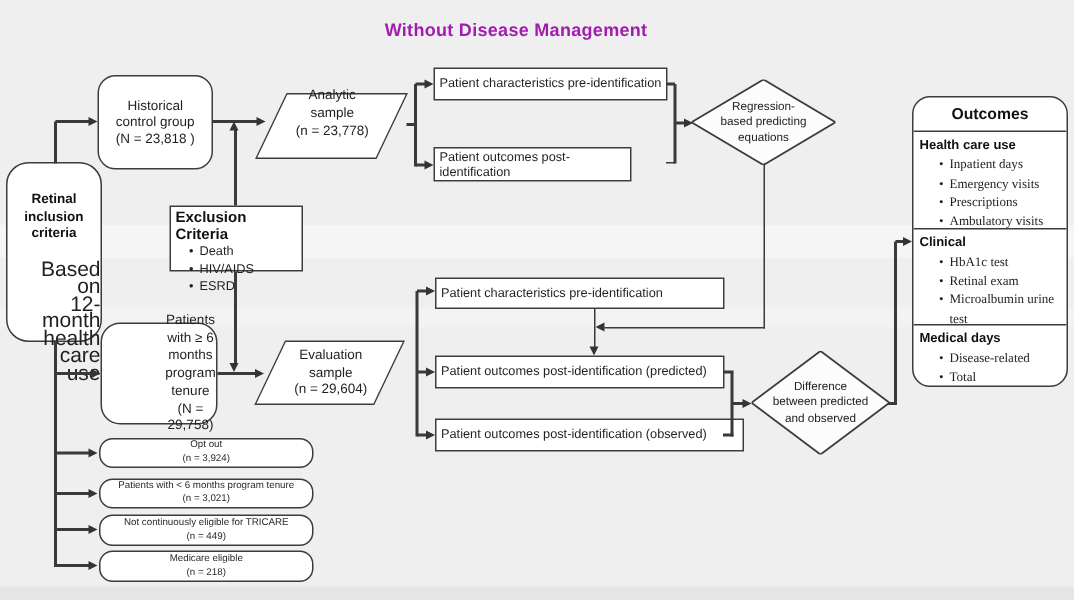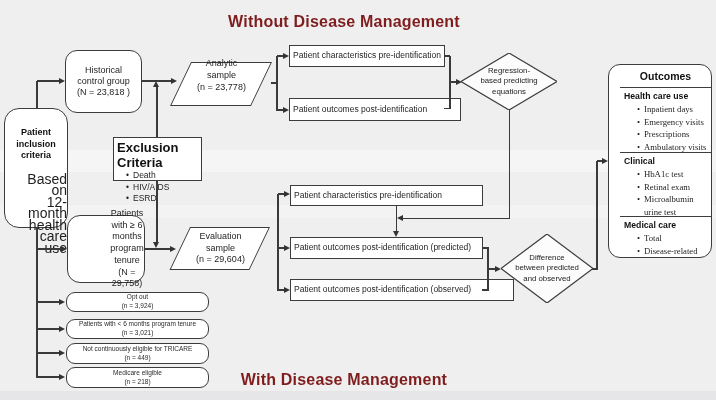--- a/index.html
+++ b/index.html
@@ -1,63 +1,62 @@
 <!DOCTYPE html>
 <html><head>
 <meta charset="utf-8">
 <style>
   html,body{margin:0;padding:0;}
   body{font-family:"Liberation Sans", sans-serif;}
   #stage{position:relative;width:716px;height:400px;background:#efeff0;overflow:hidden;color:#1f1f1f;}
   .band{position:absolute;left:0;width:716px;}
-  .title{position:absolute;left:0;width:688px;text-align:center;font-weight:bold;font-size:16px;color:#7f1d1d;letter-spacing:.2px;}
+  .title{position:absolute;left:0;width:688px;text-align:center;font-weight:bold;font-size:12px;color:#a21caf;letter-spacing:.2px;}
   .box{position:absolute;box-sizing:border-box;background:#fff;border:1.4px solid #3c3c3c;}
   .cbox{display:flex;align-items:center;justify-content:center;text-align:center;white-space:pre-line;}
   .lbox{display:flex;align-items:center;padding-left:3px;font-size:8.5px;line-height:1.1;}
   .hline{position:absolute;height:1.4px;background:#3a3a3a;}
   .vline{position:absolute;width:1.4px;background:#3a3a3a;}
   .ar,.al,.au,.ad{position:absolute;width:0;height:0;}
   .ar{border-top:3.5px solid transparent;border-bottom:3.5px solid transparent;border-left:6px solid #333;}
   .al{border-top:3.5px solid transparent;border-bottom:3.5px solid transparent;border-right:6px solid #333;}
   .au{border-left:3.5px solid transparent;border-right:3.5px solid transparent;border-bottom:6px solid #333;}
   .ad{border-left:3.5px solid transparent;border-right:3.5px solid transparent;border-top:6px solid #333;}
   .dia{position:absolute;}
   .dia svg{display:block;width:100%;height:100%;}
   .dia polygon{fill:#fcfcfc;stroke:#3c3c3c;stroke-width:1.2;vector-effect:non-scaling-stroke;}
   .dia .dtxt{position:absolute;left:0;top:0;width:100%;height:100%;display:flex;align-items:center;justify-content:center;text-align:center;font-size:7.8px;line-height:1.3;white-space:pre-line;color:#222;}
   .para{position:absolute;}
   .pshape{position:absolute;box-sizing:border-box;background:#fff;border:1.3px solid #3c3c3c;transform:skewX(-25.5deg);transform-origin:top left;}
   .ptxt{position:absolute;display:flex;align-items:center;justify-content:center;text-align:center;font-size:9px;line-height:1.3;white-space:pre-line;}
   .exitbox{position:absolute;box-sizing:border-box;background:#fff;border:1.1px solid #3c3c3c;border-radius:9px;display:flex;flex-direction:column;align-items:center;justify-content:center;font-size:6.5px;line-height:1.35;text-align:center;color:#2a2a2a;}
-  .exc-title{font-weight:bold;font-size:13px;padding:2px 0 0 3px;color:#111;}
+  .exc-title{font-weight:bold;font-size:10px;padding:2px 0 0 3px;color:#111;}
   .exc-ul,.obul{list-style:none;margin:0;padding:0;}
   .exc-ul li{position:relative;padding-left:19px;font-size:8.5px;line-height:11.5px;}
   .exc-ul li::before{content:"\2022";position:absolute;left:12px;}
-  .outcomes{border-radius:12px;overflow:hidden;padding-left:11px;}
+  .outcomes{border-radius:12px;overflow:hidden;}
   .ohead{height:23px;display:flex;align-items:center;justify-content:center;font-weight:bold;font-size:10.5px;color:#111;border-bottom:1.3px solid #3c3c3c;box-sizing:border-box;}
   .osec{box-sizing:border-box;padding:2px 2px 0 4px;}
   .osec + .osec{border-top:1.3px solid #3c3c3c;}
   .osec .shead{font-weight:bold;font-size:8.7px;line-height:13px;color:#111;}
   .obul li{position:relative;padding-left:20px;font-size:8.7px;line-height:12.6px;font-family:Liberation Serif, serif;}
   .obul li::before{content:"\2022";position:absolute;left:13px;}
 </style>
 </head>
 <body>
 
 <div id="stage">
 
   <div class="band" style="top:150px;height:22px;background:#f5f5f6;"></div>
   <div class="band" style="top:205px;height:13px;background:#f3f3f4;"></div>
   <div class="band" style="top:391px;height:9px;background:#e6e6e8;"></div>
 
   <div class="title" style="top:13px;">Without Disease Management</div>
-  <div class="title" style="top:371px;">With Disease Management</div>
 
   <div class="box" style="left:4px;top:108px;width:64px;height:120px;border-radius:15px;">
-    <div style="margin-top:18px;text-align:center;font-weight:bold;font-size:9px;line-height:11.5px;white-space:pre-line;color:#111;">Patient
+    <div style="margin-top:18px;text-align:center;font-weight:bold;font-size:9px;line-height:11.5px;white-space:pre-line;color:#111;">Retinal
 inclusion
 criteria</div>
     <div style="margin-top:12px;text-align:right;font-size:14px;line-height:11.5px;white-space:pre-line;padding-left:16px;">Based on
 12-month
 health care use</div>
   </div>
 
   <div class="box cbox" style="left:65px;top:50px;width:77px;height:63px;border-radius:12px;font-size:9px;line-height:1.25;">Historical
 control group
 (N = 23,818 )</div>
@@ -84,34 +83,34 @@
 sample
 (n = 29,604)</div>
   </div>
 
   <div class="box cbox" style="left:67px;top:215px;width:78px;height:68px;border-radius:13px;font-size:9px;line-height:1.3;padding-left:42px;">Patients with ≥ 6
 months program
 tenure
 (N = 29,758)</div>
 
   <div class="box lbox" style="left:289px;top:45px;width:156px;height:22px;">Patient characteristics pre-identification</div>
-  <div class="box lbox" style="left:289px;top:98px;width:172px;height:23px;">Patient outcomes post-identification</div>
+  <div class="box lbox" style="left:289px;top:98px;width:132px;height:23px;">Patient outcomes post-identification</div>
 
   <div class="dia" style="left:461px;top:53px;width:96px;height:57px;">
     <svg viewBox="0 0 96 57" preserveAspectRatio="none">
         <polygon points="48,0 96,28.5 48,57 0,28.5"></polygon>
       </svg>
     <div class="dtxt">Regression-
 based predicting
 equations</div>
   </div>
 
   <div class="box lbox" style="left:290px;top:185px;width:193px;height:21px;">Patient characteristics pre-identification</div>
   <div class="box lbox" style="left:290px;top:237px;width:193px;height:22px;">Patient outcomes post-identification (predicted)</div>
-  <div class="box lbox" style="left:290px;top:279px;width:224px;height:22px;">Patient outcomes post-identification (observed)</div>
+  <div class="box lbox" style="left:290px;top:279px;width:206px;height:22px;">Patient outcomes post-identification (observed)</div>
 
   <div class="dia" style="left:501px;top:234px;width:92px;height:69px;">
     <svg viewBox="0 0 92 69" preserveAspectRatio="none">
         <polygon points="46,0 92,34.5 46,69 0,34.5"></polygon>
       </svg>
     <div class="dtxt">Difference
 between predicted
 and observed</div>
   </div>
 
@@ -128,24 +127,24 @@
     </div>
     <div class="osec" style="height:64px;">
       <div class="shead">Clinical</div>
       <ul class="obul">
         <li>HbA1c test</li>
         <li>Retinal exam</li>
         <li>Microalbumin urine test</li>
       </ul>
     </div>
     <div class="osec" style="height:43px;">
-      <div class="shead">Medical care</div>
+      <div class="shead">Medical days</div>
       <ul class="obul">
+        <li>Disease-related</li>
         <li>Total</li>
-        <li>Disease-related</li>
       </ul>
     </div>
   </div>
 
   <div class="exitbox" style="left:66px;top:292px;width:143px;height:20px;">
     <div>Opt out</div>
     <div>(n = 3,924)</div>
   </div>
   <div class="exitbox" style="left:66px;top:319px;width:143px;height:20px;">
     <div>Patients with &lt; 6 months program tenure</div>

